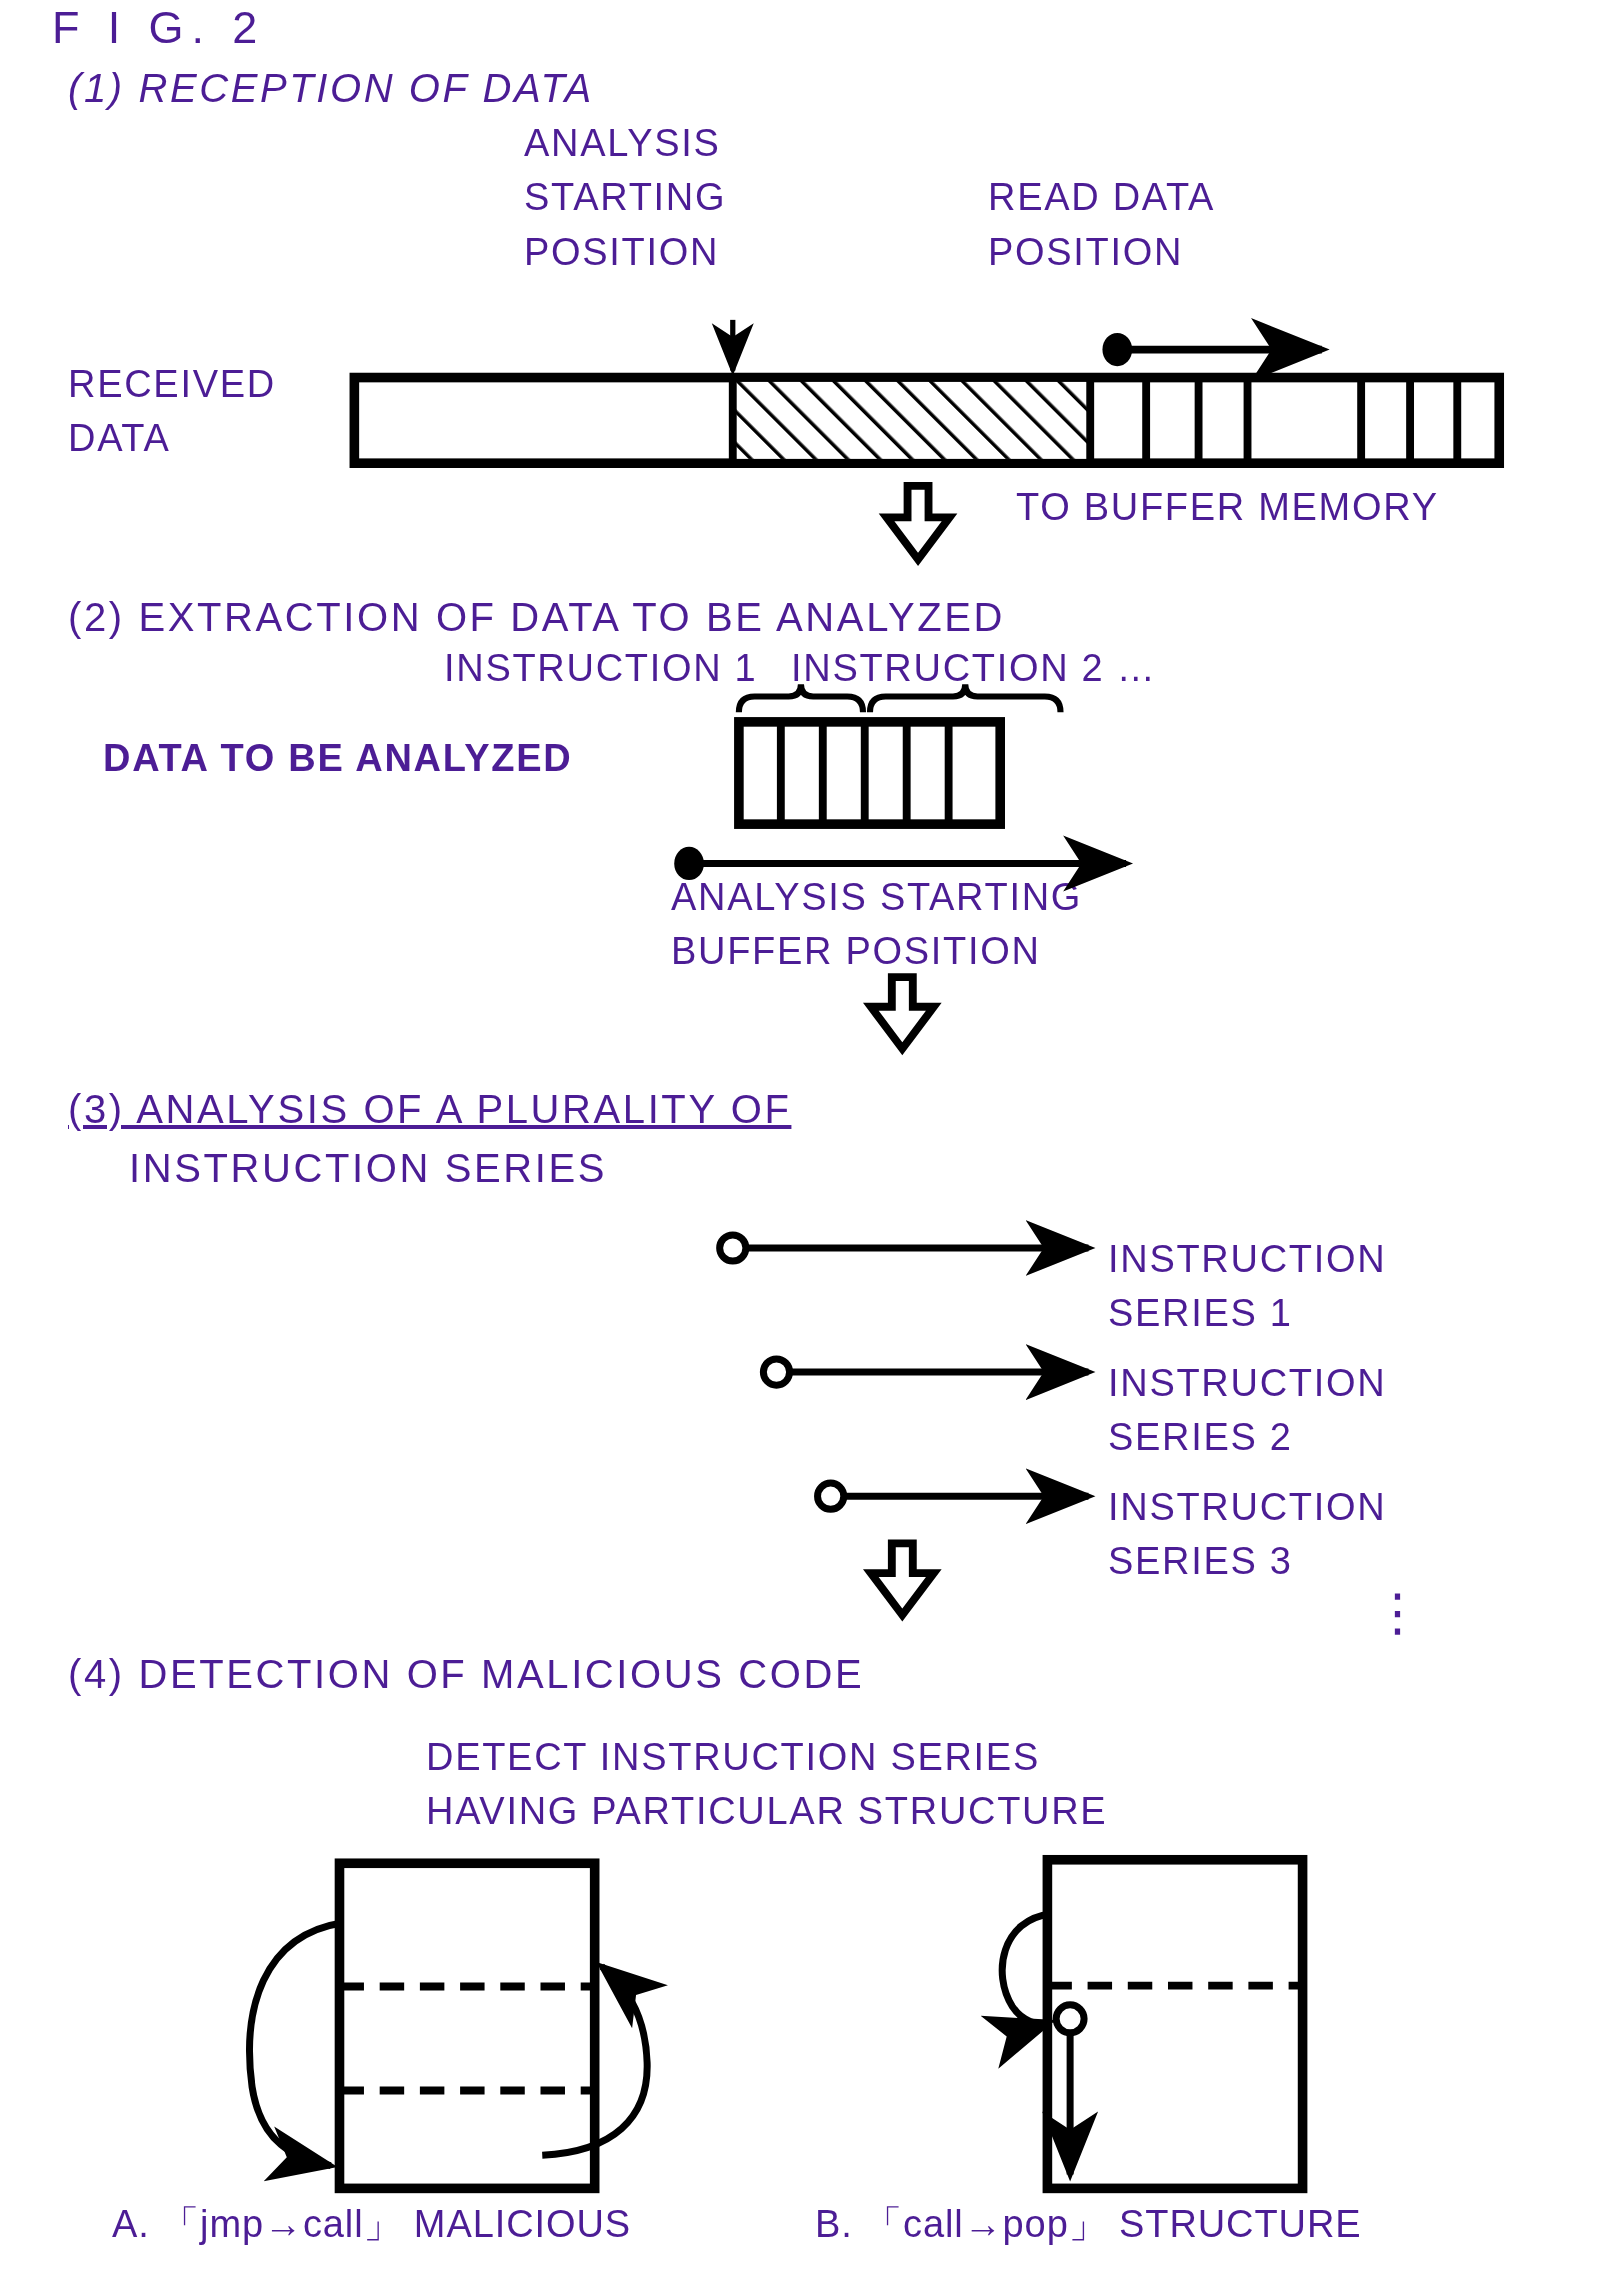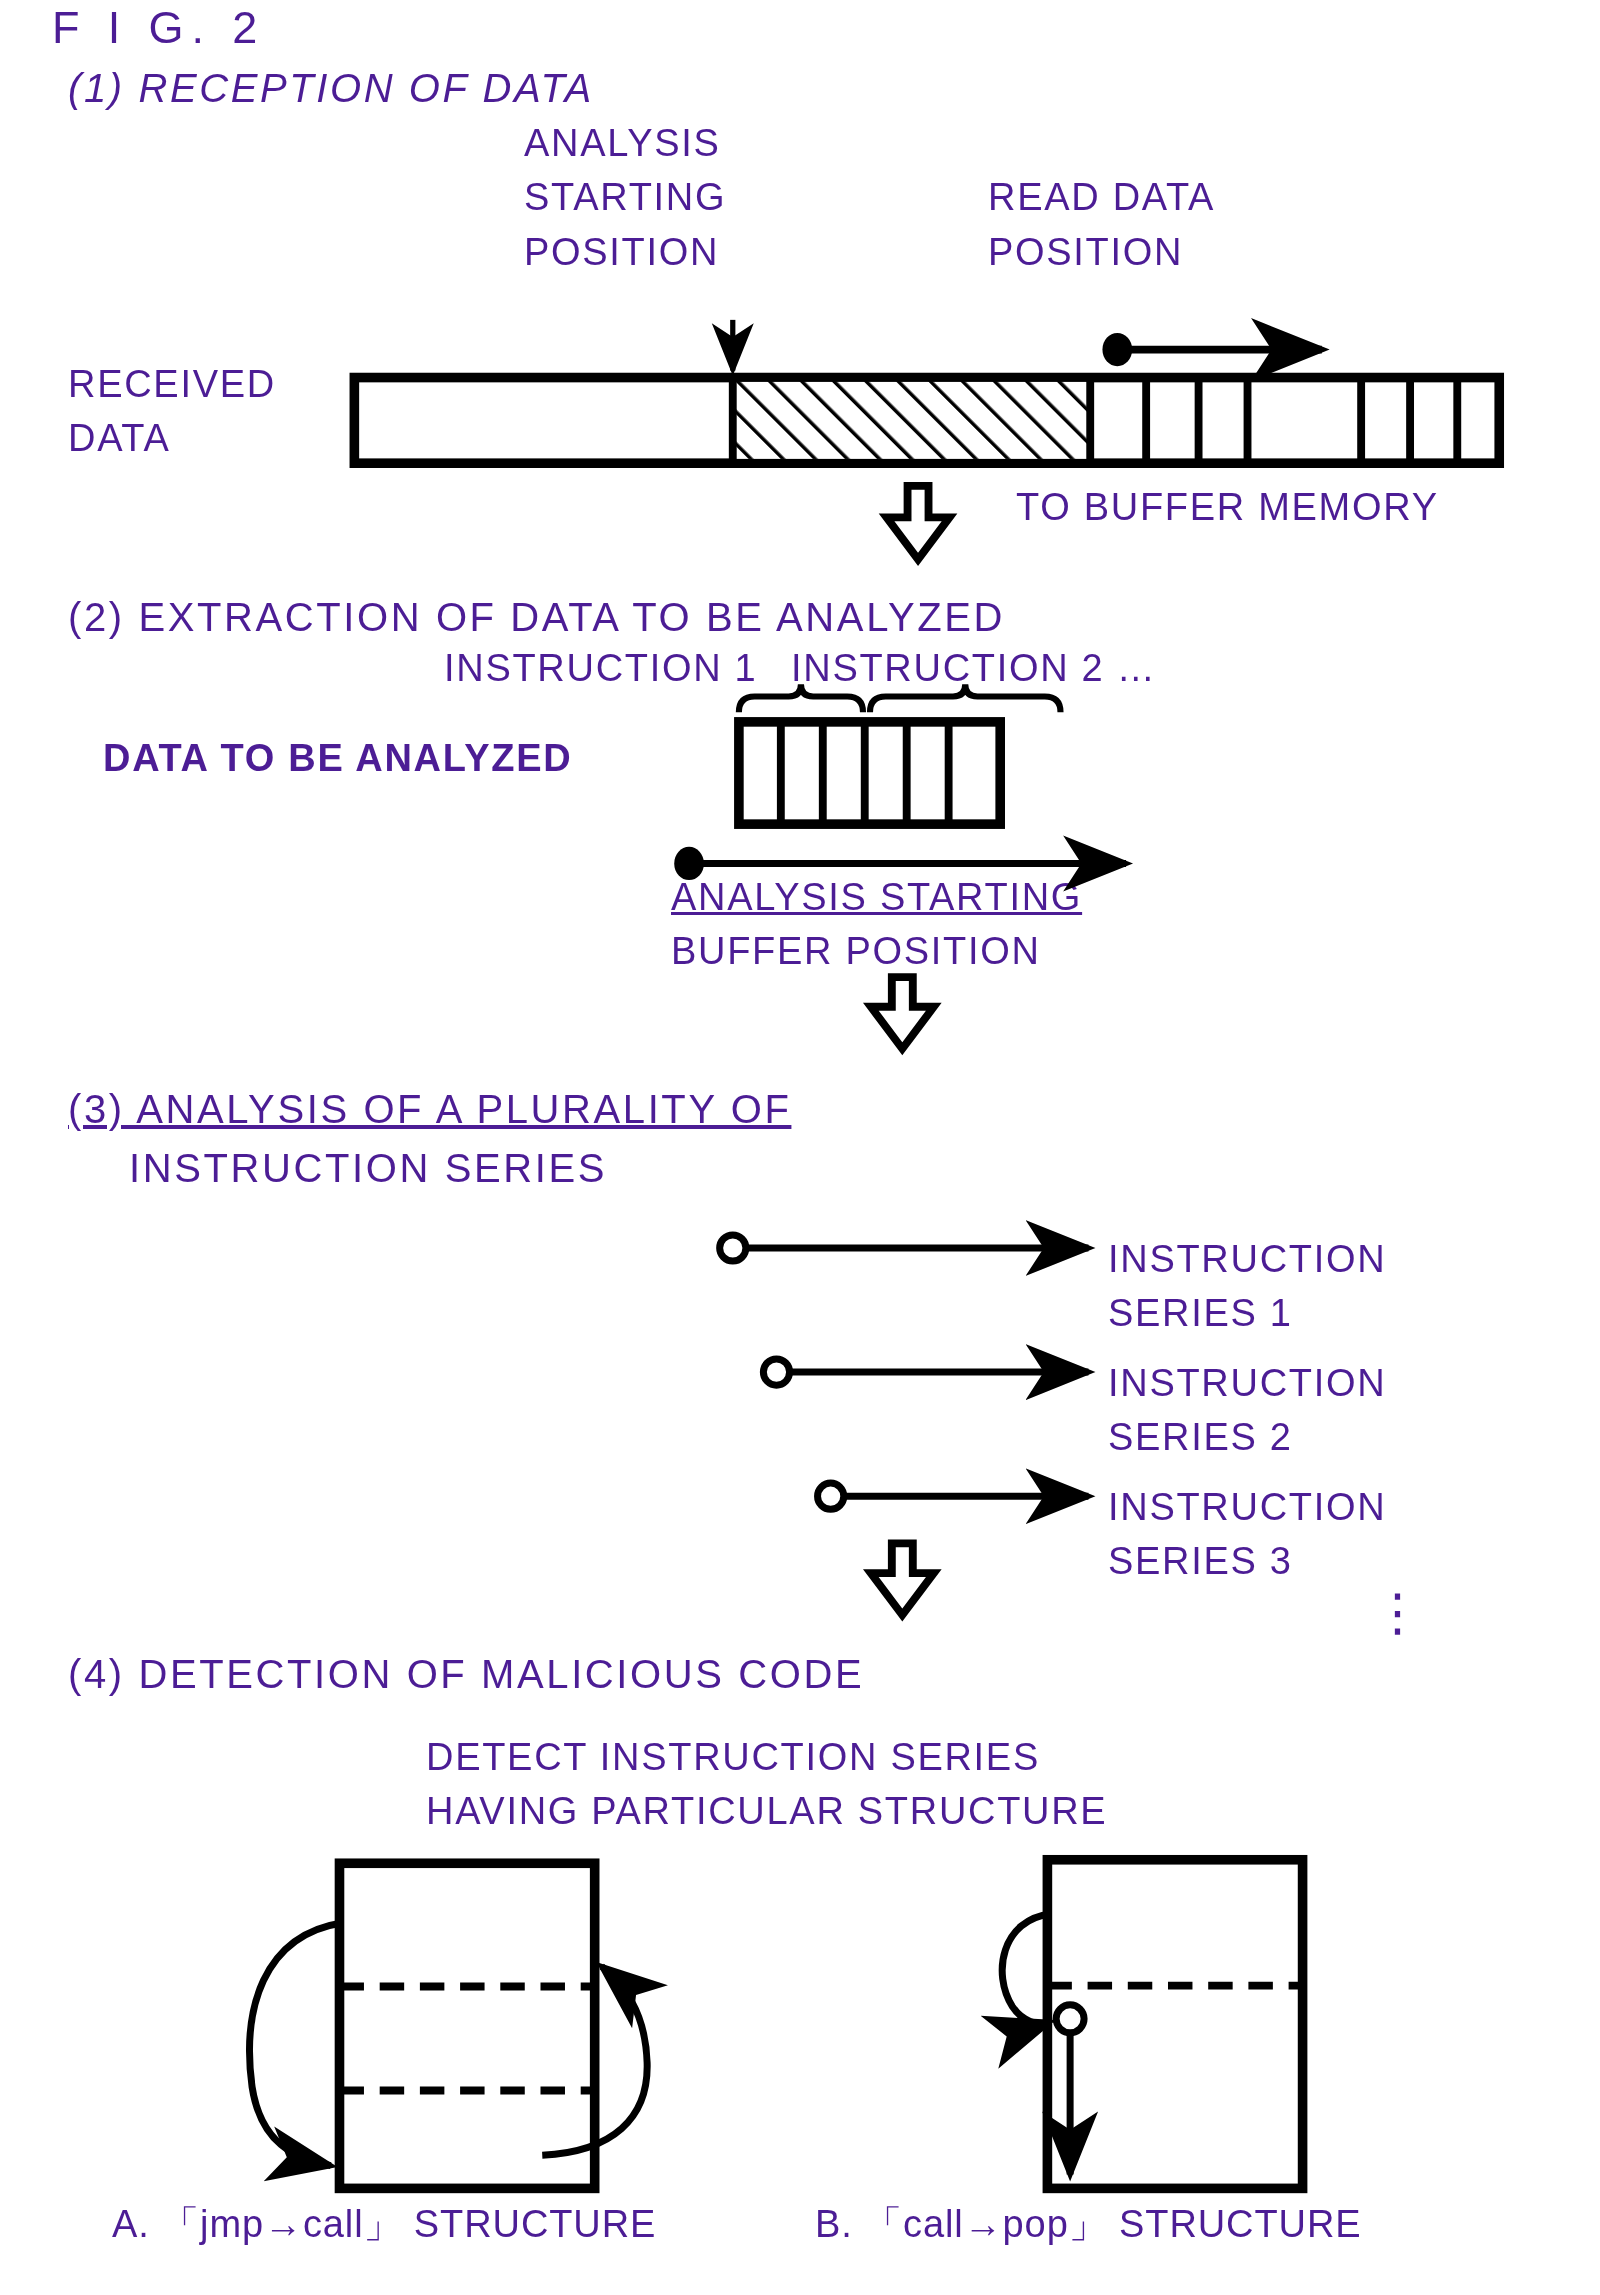--- a/index.html
+++ b/index.html
@@ -72,21 +72,21 @@
 
 <div class="t lbl" style="left:1016px; top:488px;">TO BUFFER MEMORY</div>
 
 <div class="t step-head" style="left:68px; top:557px;margin-top:40px;">(2) EXTRACTION OF DATA TO BE ANALYZED</div>
 
 <div class="t lbl" style="left:444px; top:649px;">INSTRUCTION 1</div>
 <div class="t lbl" style="left:791px; top:649px;">INSTRUCTION 2 …</div>
 
 <div class="t lbl" style="left:103px; top:739px;font-weight:bold;">DATA TO BE ANALYZED</div>
 
-<div class="t lbl" style="left:671px; top:878px;text-decoration:underline;">ANALYSIS STARTING</div>
+<div class="t lbl" style="left:671px; top:878px;">ANALYSIS STARTING</div>
 <div class="t lbl" style="left:671px; top:932px;">BUFFER POSITION</div>
 
 <div class="t step-head" style="left:68px; top:1089px;text-decoration:underline;">(3) ANALYSIS OF A PLURALITY OF</div>
 <div class="t step-head" style="left:129px; top:1148px;">INSTRUCTION SERIES</div>
 
 <div class="t lbl" style="left:1108px; top:1240px;">INSTRUCTION</div>
 <div class="t lbl" style="left:1108px; top:1294px;">SERIES 1</div>
 
 <div class="t lbl" style="left:1108px; top:1364px;">INSTRUCTION</div>
 <div class="t lbl" style="left:1108px; top:1418px;">SERIES 2</div>
@@ -98,21 +98,21 @@
 
 <div class="t lbl" style="left:426px; top:1738px;">DETECT INSTRUCTION SERIES</div>
 <div class="t lbl" style="left:426px; top:1792px;">HAVING PARTICULAR STRUCTURE</div>
 
 <div class="t mono-ins" style="left:357px; top:1913px;">j m p</div>
 <div class="t mono-ins" style="left:350px; top:2110px;">c a l l</div>
 
 <div class="t mono-ins" style="left:1065px; top:1901px;">c a l l</div>
 <div class="t mono-ins" style="left:1068px; top:2047px;">p o p</div>
 
-<div class="t caption" style="left:112px; top:2205px;">A. 「jmp→call」 STRUCTURE</div>
+<div class="t caption" style="left:112px; top:2205px;">A. 「jmp→call」 MALICIOUS</div>
 <div class="t caption" style="left:815px; top:2205px;">B. 「call→pop」 STRUCTURE</div>
 
 <div class="t" style="left:1273px; top:404px; font-size:40px; letter-spacing:7px;">•••</div>
 
 <div class="t" style="left:829px; top:750px; font-size:38px; letter-spacing:7px;">•••</div>
 
 <div class="t" style="left:1372px; top:1587px; font-size:51px;">⋮</div>
 
 <svg class="overlay" viewBox="0 0 1831 2626" xmlns="http://www.w3.org/2000/svg">
   <defs>

